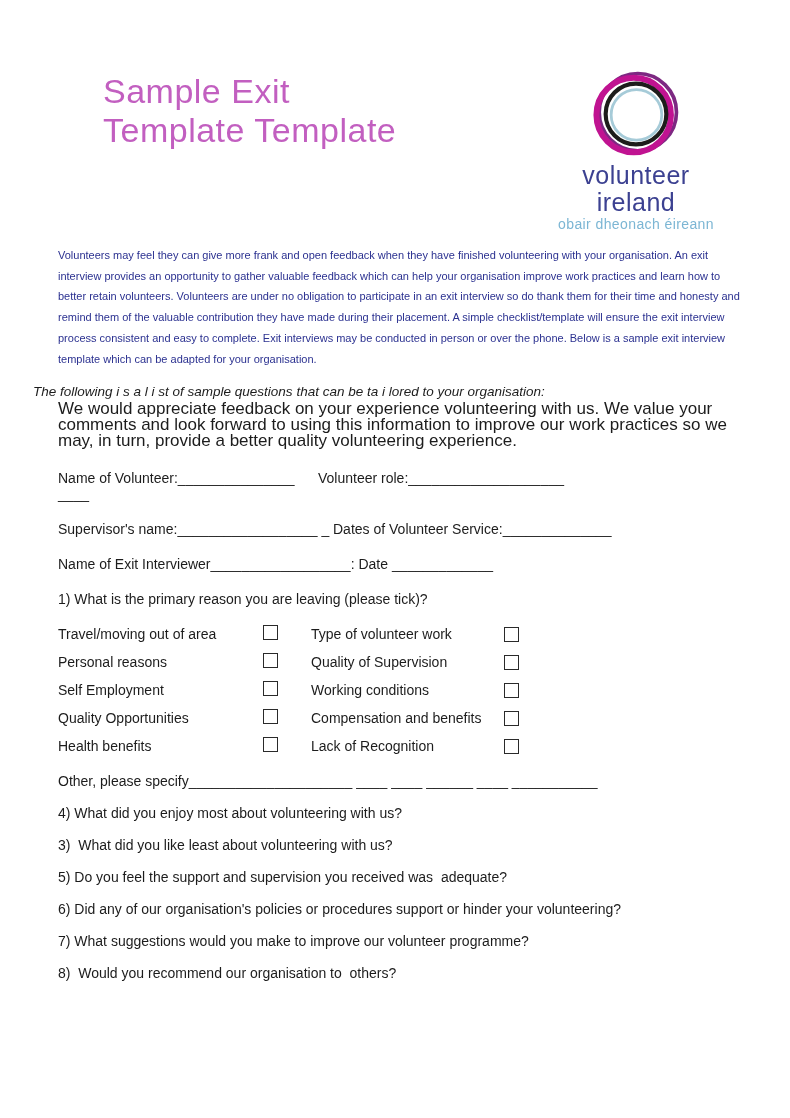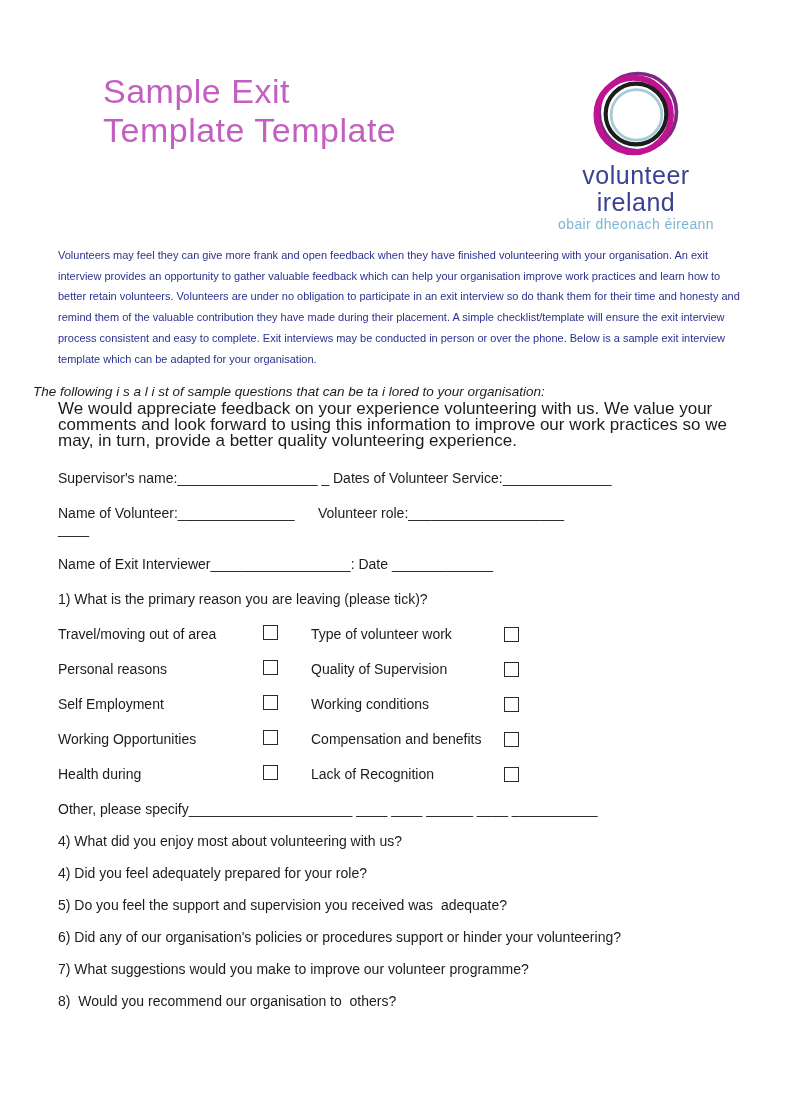--- a/index.html
+++ b/index.html
@@ -20,21 +20,21 @@
   .note-body   { margin:1px 58px 0; font-size:17px; line-height:16px; }
   .fields { margin:21px 58px 0; font-size:14px; }
   .frow { display:flex; margin-bottom:19px; white-space:pre-wrap; }
   .frow .fa1 { width:260px; flex:0 0 260px; }
   .frow .fa2 { width:275px; flex:0 0 275px; }
   .q1-label { margin:14px 58px 12px; font-size:14px; white-space:pre-wrap; }
   .cb-grid {
     margin:18px 58px 0;
     display:grid;
     grid-template-columns:205px 48px 193px 16px;
-    row-gap:17px; align-items:center;
+    row-gap:10px; align-items:center;
     font-size:14px;
   }
   .checkbox { width:15px; height:15px; border:1.6px solid #2a2a2a; background:#fff; display:inline-block; }
   .other-line { margin:18px 58px 0; font-size:14px; white-space:pre-wrap; }
   .questions { margin:17px 58px 0; font-size:14px; }
   .q { margin-bottom:16.5px; line-height:15.5px; white-space:pre-wrap; }
 </style>
 </head>
 <body>
 
@@ -55,26 +55,26 @@
   </div>
 </div>
 
 <div class="intro" style="color:#2b3190;">Volunteers may feel they can give more frank and open feedback when they have finished volunteering with your organisation. An exit interview provides an opportunity to gather valuable feedback which can help your organisation improve work practices and learn how to better retain volunteers. Volunteers are under no obligation to participate in an exit interview so do thank them for their time and honesty and remind them of the valuable contribution they have made during their placement. A simple checklist/template will ensure the exit interview process consistent and easy to complete. Exit interviews may be conducted in person or over the phone. Below is a sample exit interview template which can be adapted for your organisation.</div>
 
 <div class="note-italic">The following i s a l i st of sample questions that can be ta i lored to your organisation:</div>
 <div class="note-body">We would appreciate feedback on your experience volunteering with us. We value your comments and look forward to using this information to improve our work practices so we may, in turn, provide a better quality volunteering experience.</div>
 
 <div class="fields">
   <div class="frow">
+    <span class="fa1">Name of Volunteer:_______________ ____</span>
+    <span>Volunteer role:____________________</span>
+  </div>
+  <div class="frow">
     <span class="fa2">Supervisor's name:__________________ _</span>
     <span>Dates of Volunteer Service:______________</span>
-  </div>
-  <div class="frow">
-    <span class="fa1">Name of Volunteer:_______________ ____</span>
-    <span>Volunteer role:____________________</span>
   </div>
   <div class="frow">
     <span>Name of Exit Interviewer__________________: Date _____________</span>
   </div>
 </div>
 
 <div class="q1-label">1) What is the primary reason you are leaving (please tick)?</div>
 
 <div class="cb-grid">
   <span>Travel/moving out of area</span>
@@ -85,34 +85,34 @@
   <span>Personal reasons</span>
   <span><span class="checkbox"></span></span>
   <span>Quality of Supervision</span>
   <span class="checkbox"></span>
 
   <span>Self Employment</span>
   <span><span class="checkbox"></span></span>
   <span>Working conditions</span>
   <span class="checkbox"></span>
 
-  <span>Working Opportunities</span>
+  <span>Quality Opportunities</span>
   <span><span class="checkbox"></span></span>
   <span>Compensation and benefits</span>
   <span class="checkbox"></span>
 
-  <span>Health during</span>
+  <span>Health benefits</span>
   <span><span class="checkbox"></span></span>
   <span>Lack of Recognition</span>
   <span class="checkbox"></span>
 </div>
 
 <div class="other-line">Other, please specify_____________________ ____ ____ ______ ____ ___________</div>
 
 <div class="questions">
   <div class="q">4) What did you enjoy most about volunteering with us?</div>
-  <div class="q">4) Did you feel adequately prepared for your role?</div>
+  <div class="q">3)  What did you like least about volunteering with us?</div>
   <div class="q">5) Do you feel the support and supervision you received was  adequate?</div>
   <div class="q">6) Did any of our organisation's policies or procedures support or hinder your volunteering?</div>
   <div class="q">7) What suggestions would you make to improve our volunteer programme?</div>
   <div class="q">8)  Would you recommend our organisation to  others?</div>
 
 </div>
 
 </body></html>

